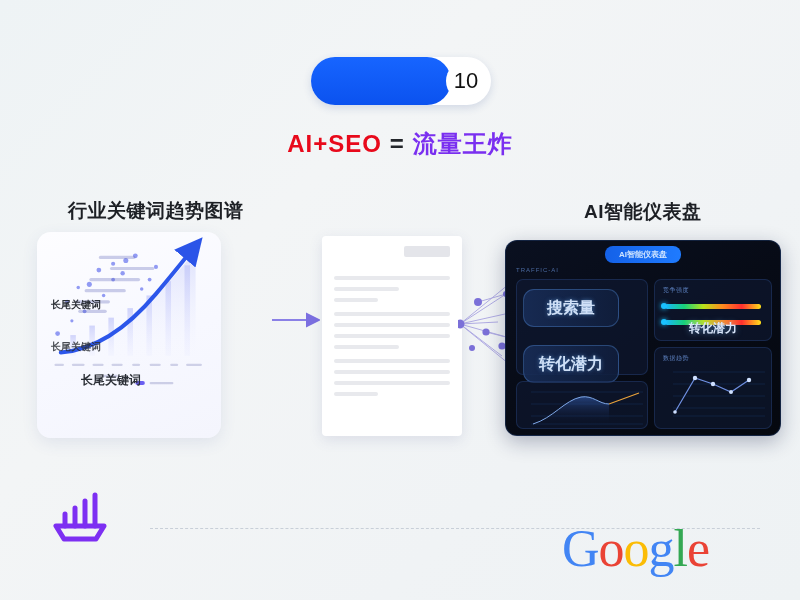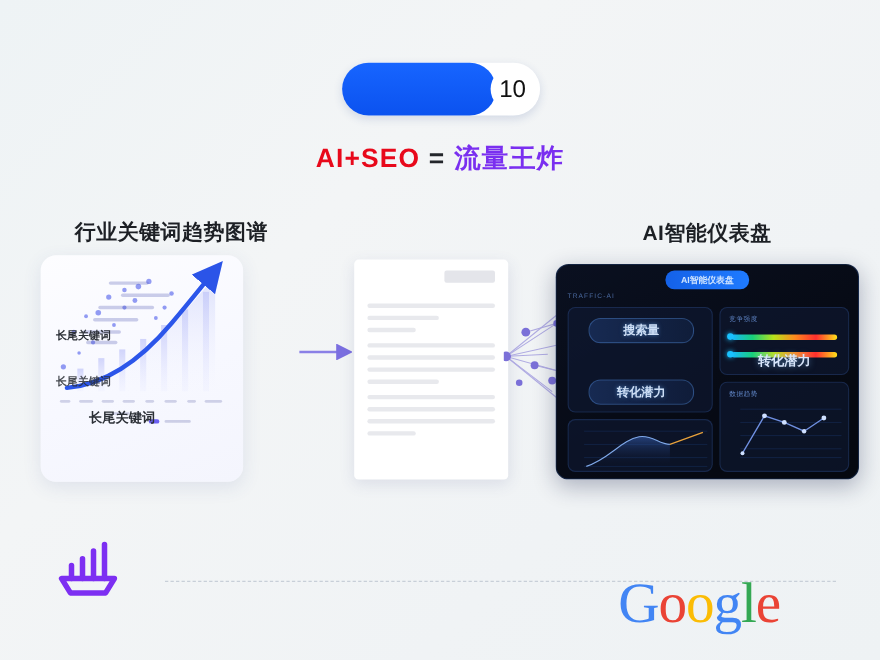--- a/index.html
+++ b/index.html
@@ -115,24 +115,24 @@
   }
   #p-left { left:10px;  top:38px;  width:132px; height:96px; }
   #p-chartL{ left:10px; top:140px; width:132px; height:48px; }
   #p-gauge{ left:148px; top:38px;  width:118px; height:62px; }
   #p-chartR{ left:148px;top:106px; width:118px; height:82px; }
   .panel-title{
     position:absolute; left:8px; top:6px; font-size:6px; color:#5f84c4;
     letter-spacing:.5px; filter:blur(.35px);
   }
   .kpill{
-    position:absolute; left:18px; width:96px; height:23px;
+    position:absolute; left:6px; width:96px; height:38px;
     background:linear-gradient(90deg,rgba(24,44,86,.9),rgba(16,30,60,.9));
     border:1px solid rgba(90,150,230,.35); border-radius:11px;
-    color:#cfe0f7; font-size:11px; font-weight:bold;
+    color:#cfe0f7; font-size:16px; font-weight:bold;
     display:flex; align-items:center; justify-content:center;
     white-space:nowrap; text-shadow:0 0 4px rgba(110,180,255,.55);
   }
   #kp1{ top:9px; } #kp2{ top:37px; } #kp3{ top:65px; }
   .gbar{
     position:absolute; left:10px; width:96px; height:5px; border-radius:3px;
     background:linear-gradient(90deg,#19b7ff,#18d07a,#b9e21a,#ff8a1e,#ff2f2f,#ffe11a);
   }
   #gb1{ top:24px; } #gb2{ top:40px; }
   .gdot{

